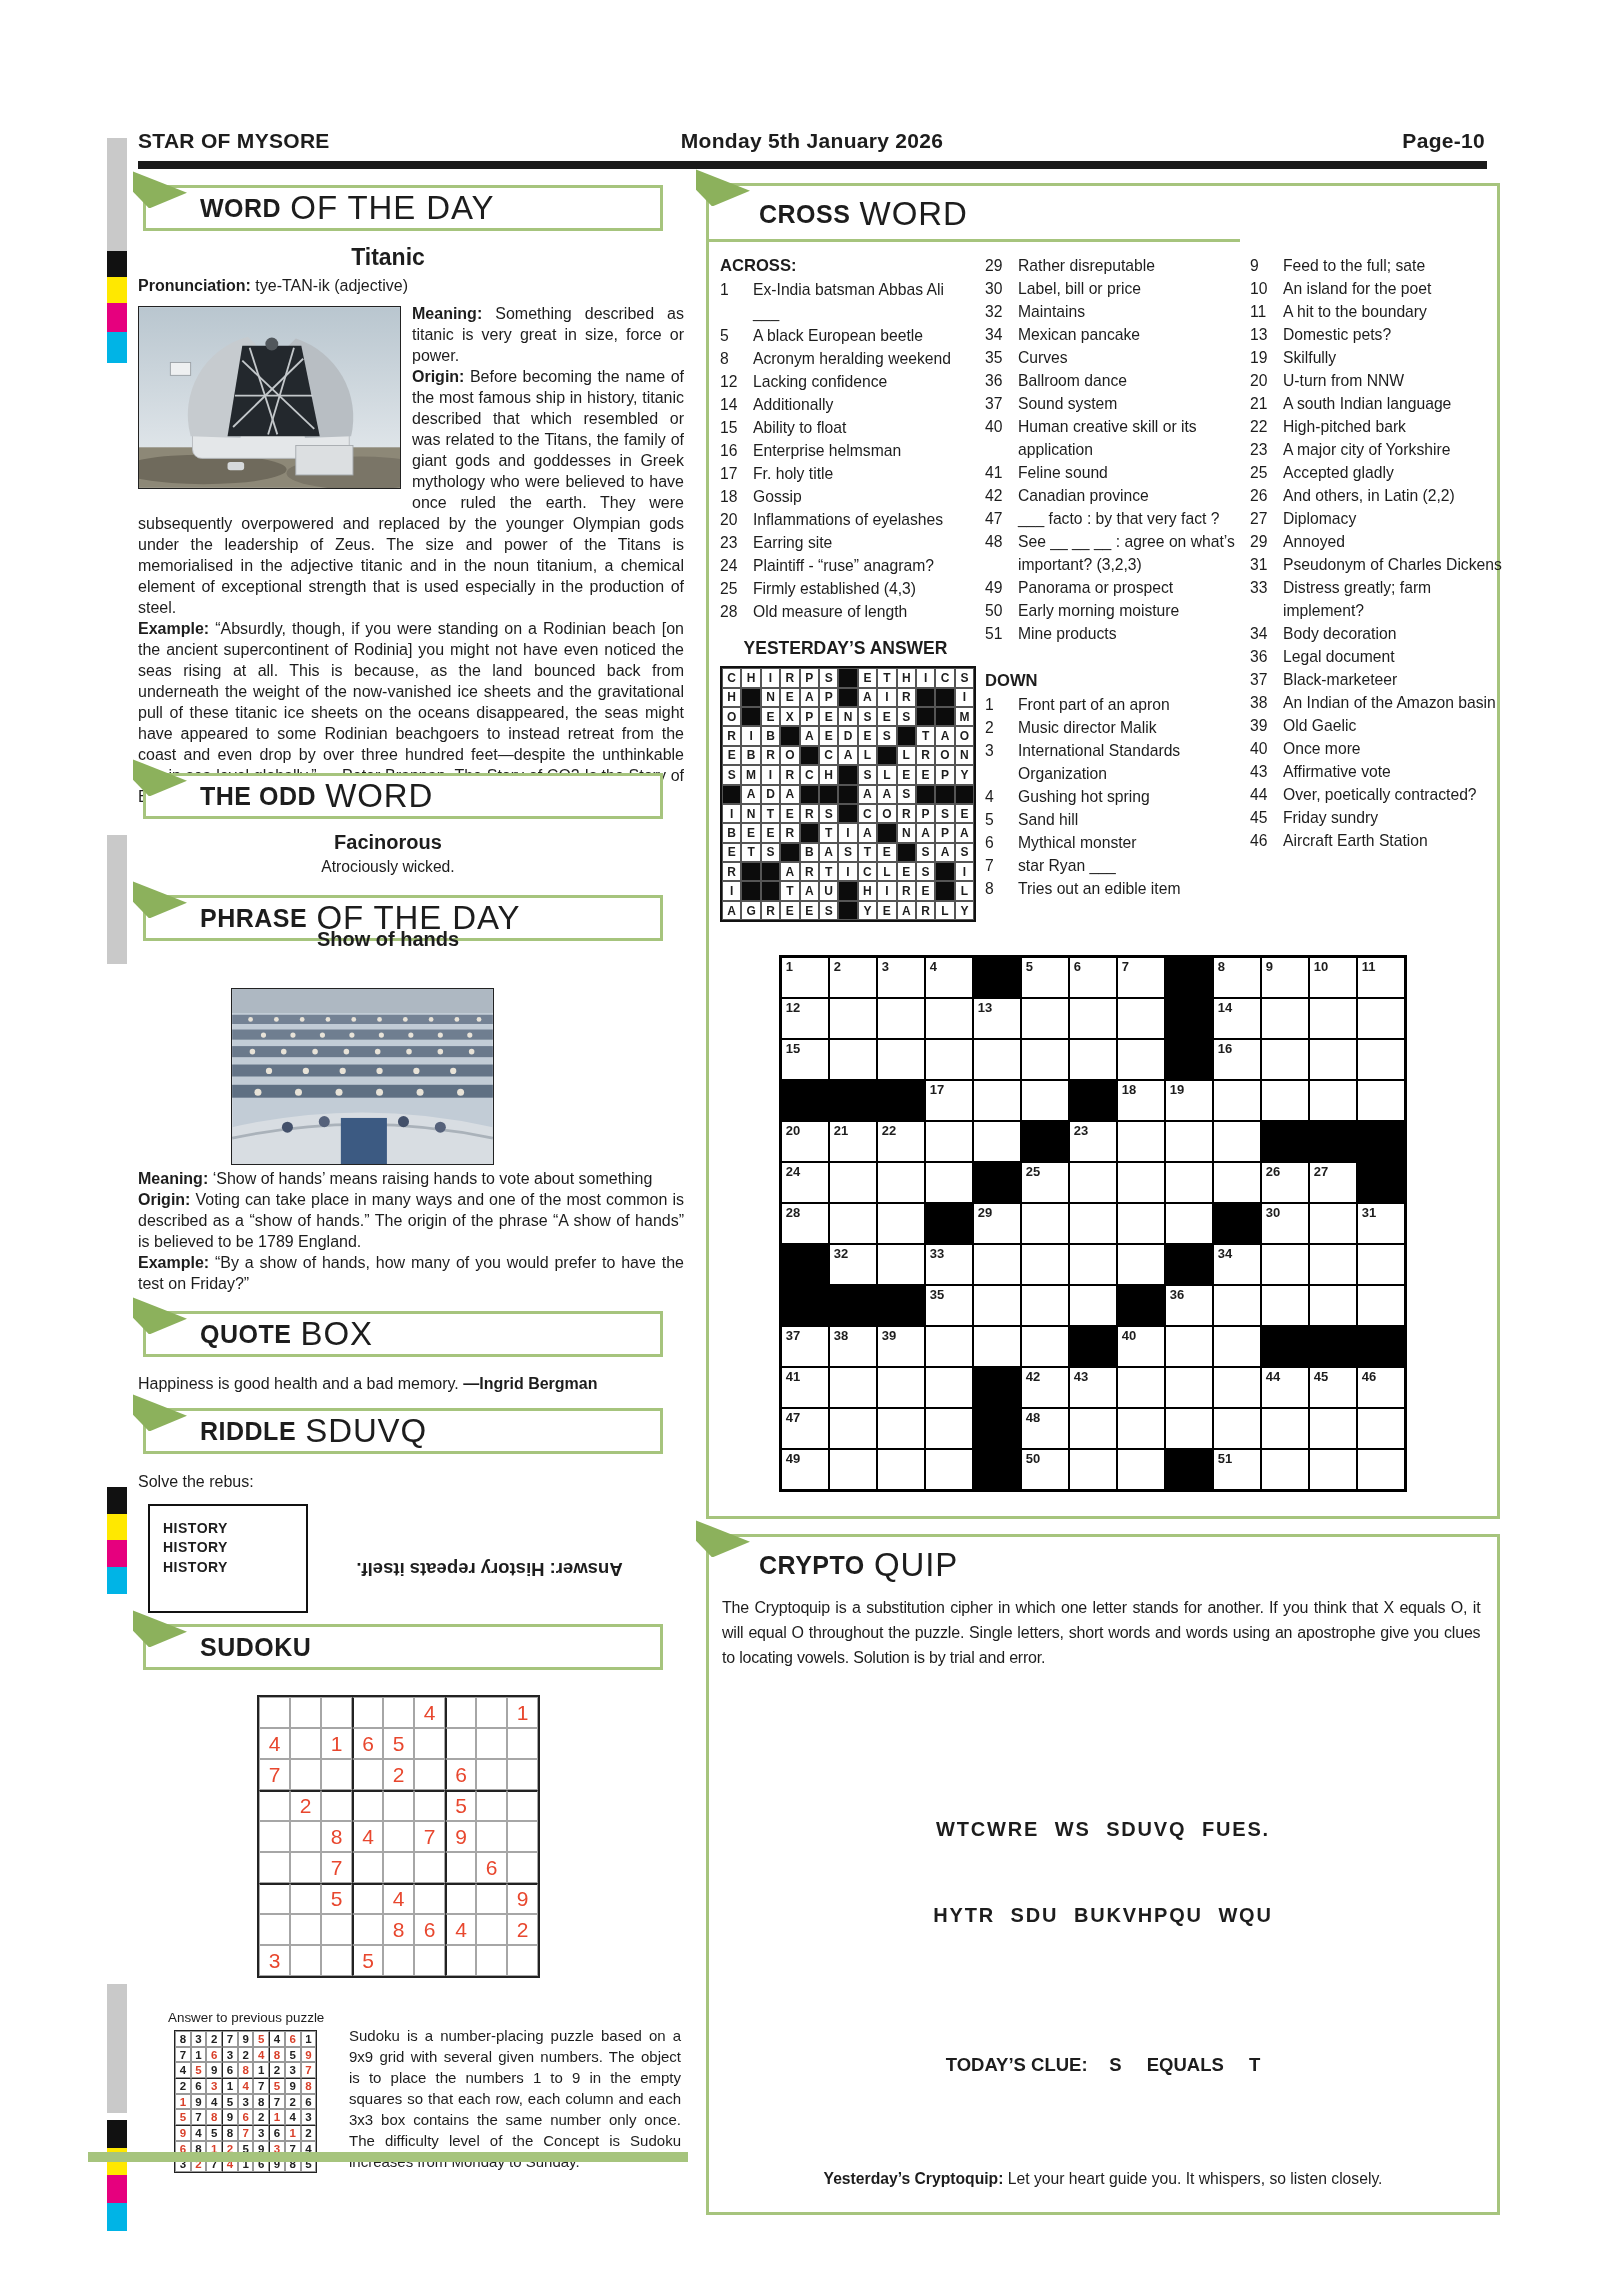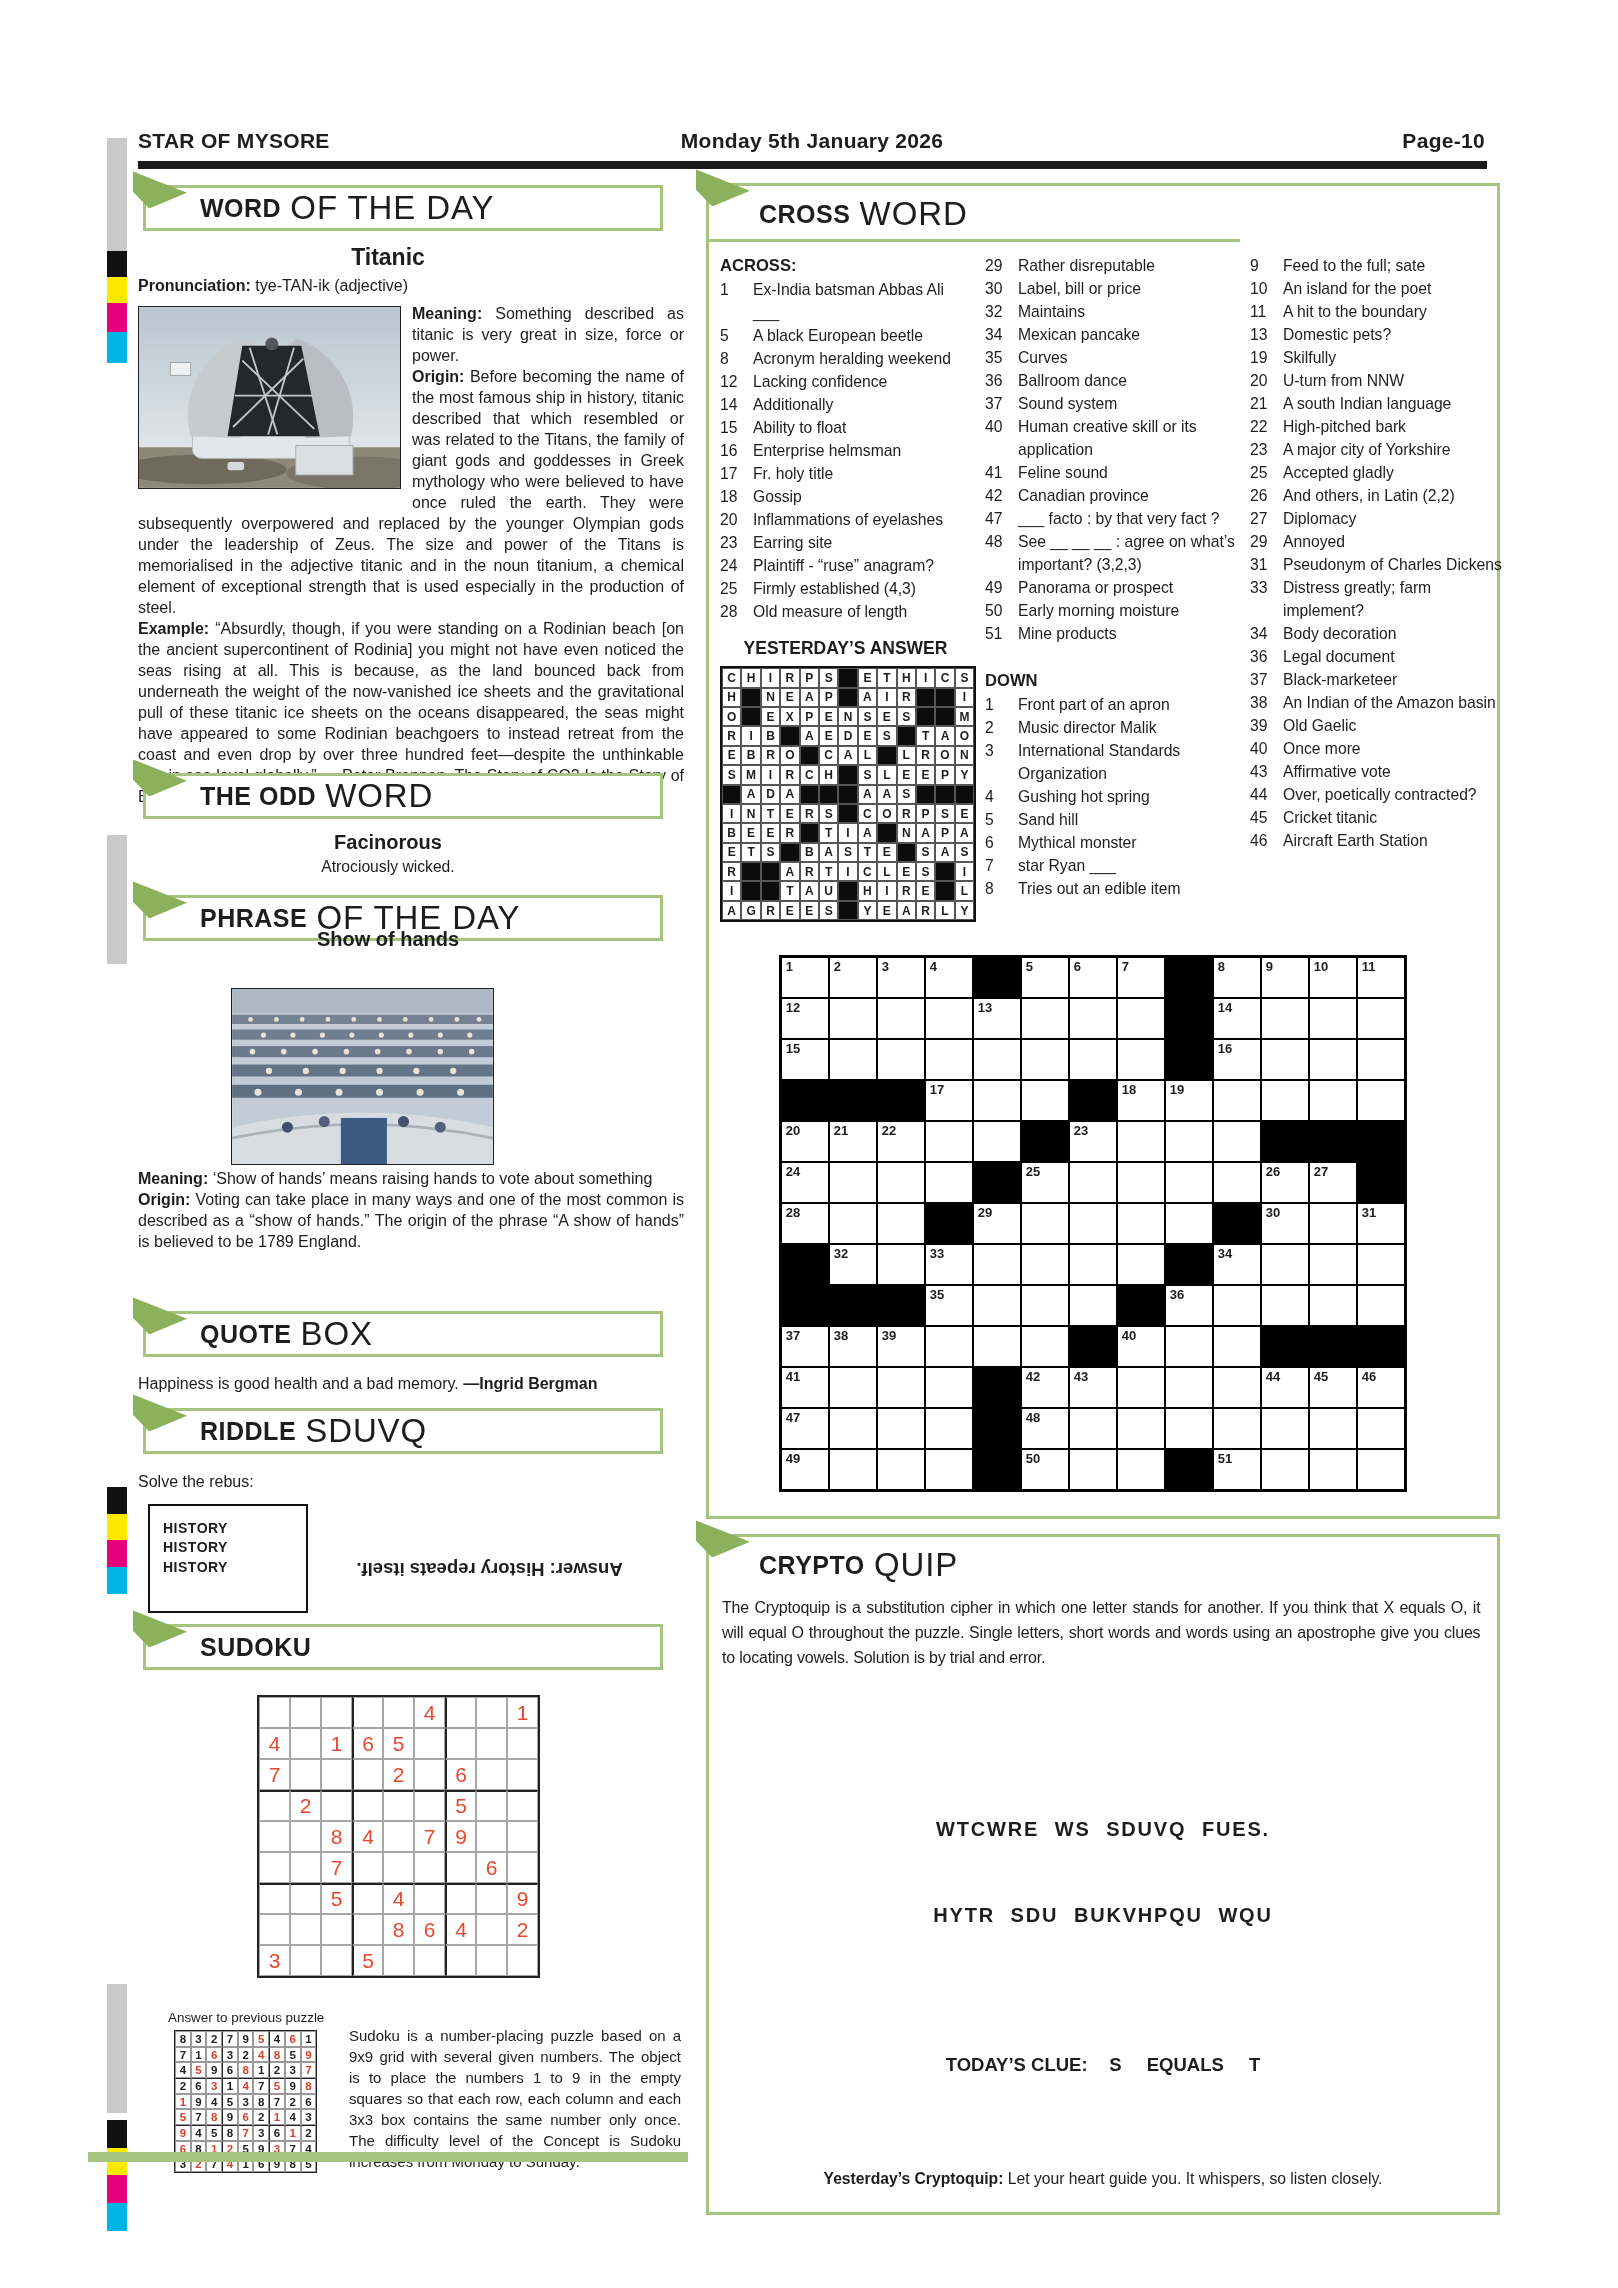--- a/index.html
+++ b/index.html
@@ -203,20 +203,21 @@
   <path d="M0 162 Q141 132 283 162" stroke="#aab2ba" stroke-width="3" fill="none"></path>
   <rect x="118" y="140" width="50" height="50" fill="#3c5a82"></rect>
   <circle cx="60" cy="150" r="6" fill="#43506a"></circle>
     <circle cx="100" cy="144" r="6" fill="#55617a"></circle>
     <circle cx="186" cy="144" r="6" fill="#43506a"></circle>
     <circle cx="226" cy="150" r="6" fill="#55617a"></circle>
 </svg>
 <div class="abs body-txt" style="left:138px;top:1168px;width:546px;">
   <p><b class="lbl">Meaning:</b> <span>‘Show of hands’ means raising hands to vote about something</span></p>
   <p><b class="lbl">Origin:</b> <span>Voting can take place in many ways and one of the most common is described as a “show of hands.” The origin of the phrase “A show of hands” is believed to be 1789 England.</span></p>
+  <p><b class="lbl">Example:</b> <span>“By a show of hands, how many of you would prefer to have the test on Friday?”</span></p>
 </div>
 
 <div class="sec-head" style="top:1311px;">
   <span class="flag"></span>
   <span class="h-bold">QUOTE</span>
   <span class="h-light">BOX</span>
 </div>
 <div class="abs quote-line" style="left:138px;top:1375px;width:554px;">
   <span>Happiness is good health and a bad memory.</span>
   <b class="lbl">—Ingrid Bergman</b>
@@ -832,21 +833,21 @@
         <div class="clue-row">
           <span class="num">43</span>
           <span class="txt">Affirmative vote</span>
         </div>
         <div class="clue-row">
           <span class="num">44</span>
           <span class="txt">Over, poetically contracted?</span>
         </div>
         <div class="clue-row">
           <span class="num">45</span>
-          <span class="txt">Cricket titanic</span>
+          <span class="txt">Friday sundry</span>
         </div>
         <div class="clue-row">
           <span class="num">46</span>
           <span class="txt">Aircraft Earth Station</span>
         </div>
       </div>
   </div>
   <div class="cwgrid">
       <div class="cw-cell">
         <span class="cnum">1</span>

